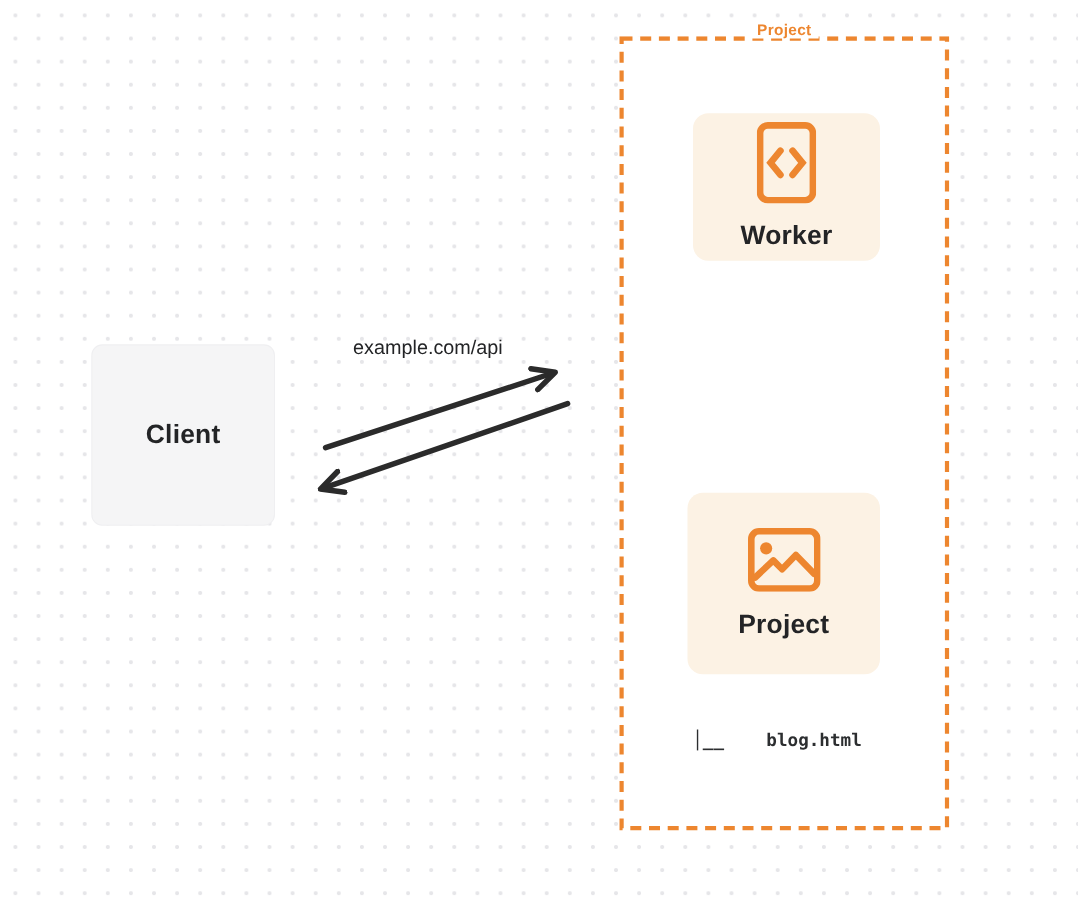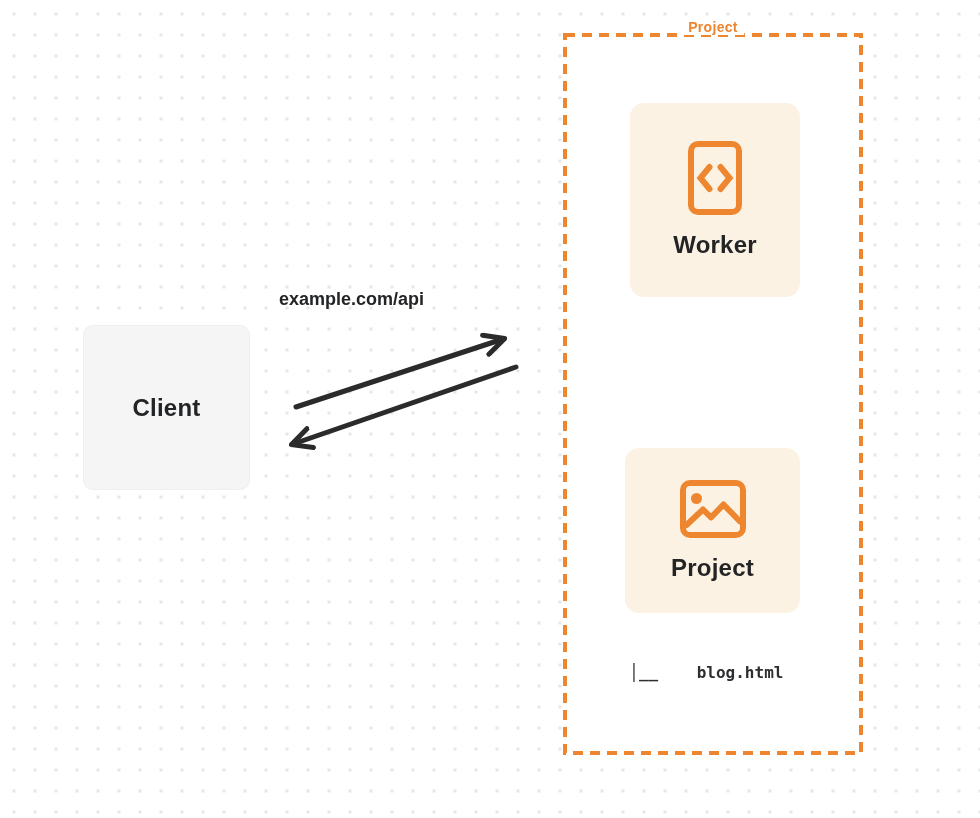--- a/index.html
+++ b/index.html
@@ -21,42 +21,42 @@
     background-color: var(--bg);
     background-image: radial-gradient(circle, var(--dot) 1.8px, transparent 1.9px);
     background-size: 21px 21px;
     background-position: 3.5px 3.5px;
     font-family: "Liberation Sans", sans-serif;
   }
 
   
   .client-box {
     position: absolute;
-    left: 83px; top: 325px;
+    left: 83px; top: 313px;
     width: 167px; height: 165px;
     background: var(--client-bg);
     border: 1px solid #EFEFF1;
     border-radius: 10px;
     display: flex; align-items: center; justify-content: center;
   }
   .node-label {
     font-size: 24px;
     font-weight: 700;
     color: var(--text);
     letter-spacing: 0.2px;
   }
 
   
   .request-label {
     position: absolute;
-    left: 279px; top: 289px;
+    left: 279px; top: 306px;
     width: 220px;
-    text-align: left;
+    text-align: center;
     font-size: 18px;
-    font-weight: 700;
+    font-weight: 400;
     color: var(--text);
   }
 
   
   .overlay {
     position: absolute;
     inset: 0;
     width: 980px; height: 818px;
     pointer-events: none;
   }
@@ -103,21 +103,21 @@
   .card {
     position: absolute;
     background: var(--card-bg);
     border-radius: 14px;
     display: flex;
     flex-direction: column;
     align-items: center;
     justify-content: center;
     gap: 16px;
   }
-  .card.worker { left: 67px; top: 70px; width: 170px; height: 194px; align-items: center; }
+  .card.worker { left: 67px; top: 70px; width: 170px; height: 134px; align-items: center; }
   .card.assets { left: 62px; top: 415px; width: 175px; height: 165px; }
   .icon { color: var(--accent); display: block; }
 
   
   .filetree {
     position: absolute;
     left: 47px; top: 587px;
     font-family: "DejaVu Sans Mono", "Liberation Mono", monospace;
     font-size: 16px;
     font-weight: 700;

